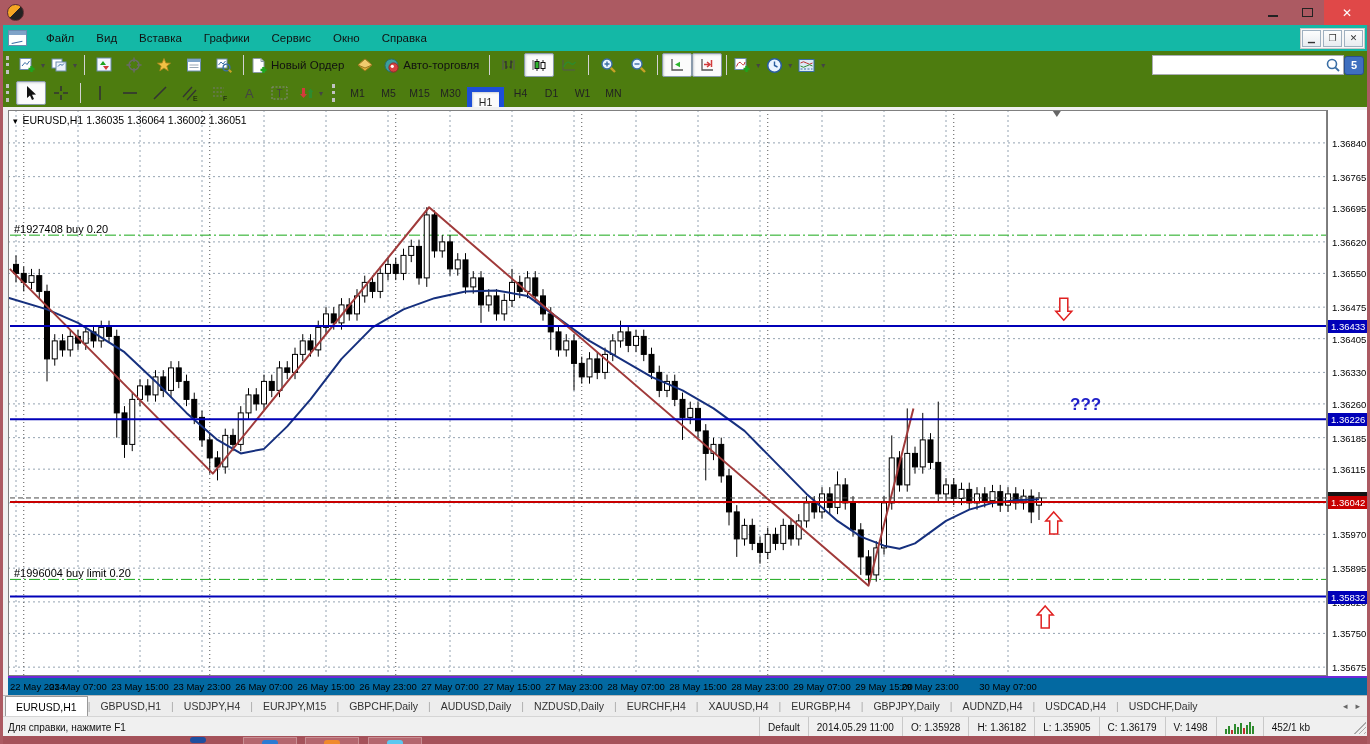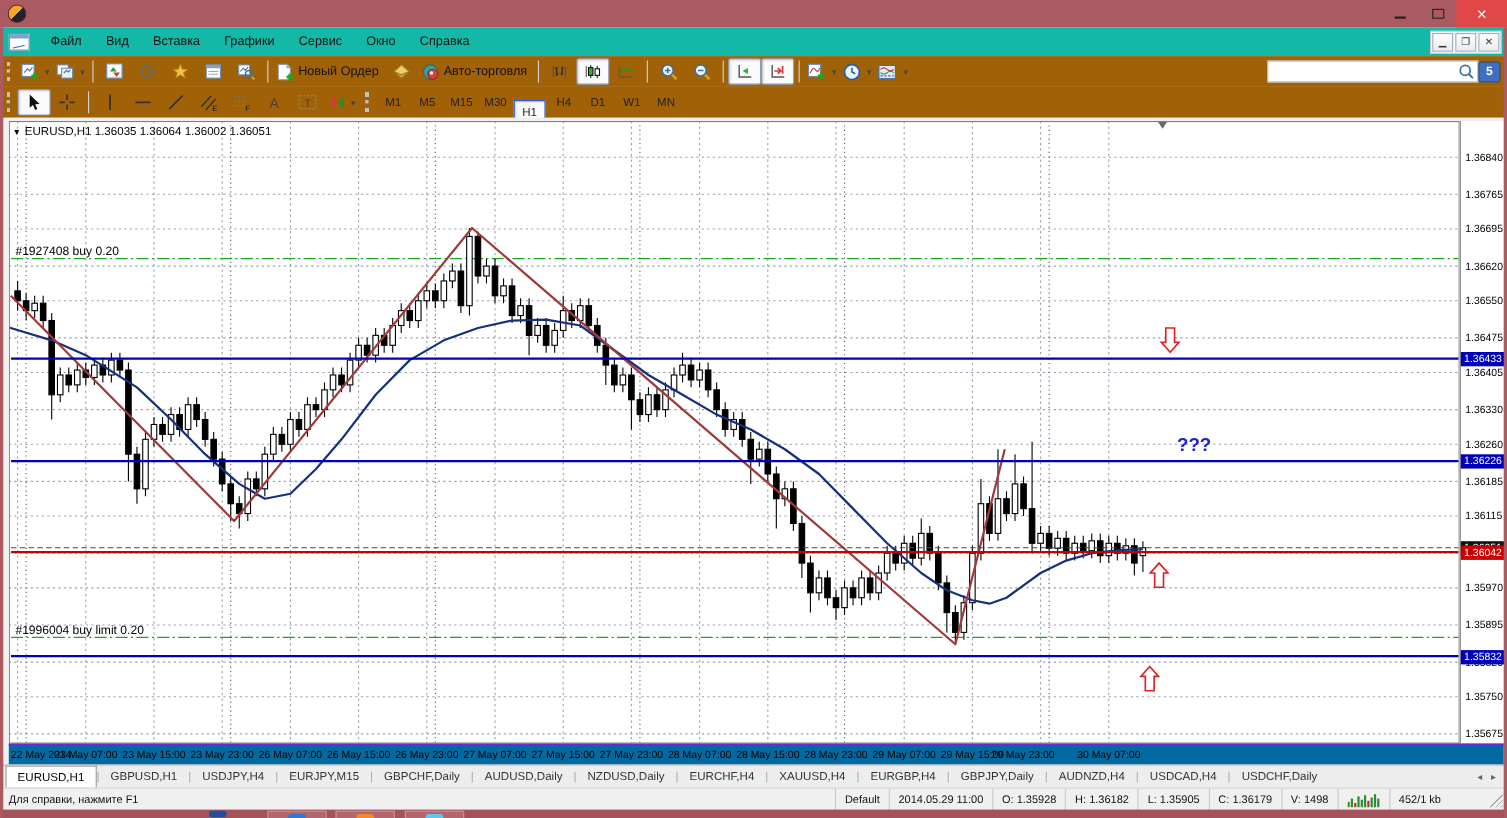--- a/index.html
+++ b/index.html
@@ -19,34 +19,34 @@
   .side-border.left{left:0;} .side-border.right{right:0;}
   
   .menubar{position:absolute;top:25px;left:0;width:1370px;height:26px;background:#14b8a6;border-bottom:1px solid #E2E2E2;display:flex;align-items:center;font-size:11.5px;color:#111;}
   .app-mini-icon{width:17px;height:14px;margin:0 8px 0 8px;border:1px solid #6C8CB0;background:#fff;position:relative;}
   .app-mini-icon::before{content:"";position:absolute;left:0;top:0;right:0;height:4px;background:#7FA3C8;}
   .app-mini-icon::after{content:"";position:absolute;left:2px;bottom:2px;width:11px;height:5px;border-bottom:1.5px solid #3A6EA5;transform:rotate(-12deg);}
   .menu-item{padding:4px 11px;cursor:default;}
   .mdi-controls{margin-left:auto;display:flex;gap:2px;margin-right:5px;border:1px solid #C9C9C9;background:#F7F7F7;padding:1px;}
   .mdi-btn{width:17px;height:15px;border:1px solid #9FB0C0;background:linear-gradient(#FDFDFD,#E8ECF0);display:flex;align-items:center;justify-content:center;font-size:9px;color:#333;}
   
-  .toolbar{position:absolute;left:0;width:1370px;height:28px;background:#a16207;border-bottom:1px solid #DADADA;display:flex;align-items:center;font-size:11.5px;color:#111;}
+  .toolbar{position:absolute;left:0;width:1370px;height:28px;background:#4d7c0f;border-bottom:1px solid #DADADA;display:flex;align-items:center;font-size:11.5px;color:#111;}
   .tb1{top:51px;} .tb2{top:79px;}
   .grip{width:3px;height:18px;border-left:3px dotted #C2C2C2;margin:0 4px 0 6px;}
   .sep{width:1px;height:20px;background:#D2D2D2;margin:0 4px;}
   .tbtn{height:22px;min-width:24px;padding:0 2px;display:flex;align-items:center;justify-content:center;border:1px solid transparent;border-radius:2px;gap:3px;}
   .tbtn.pressed{background:#FBFBFB;border:1px solid #8A9BAC;box-shadow:inset 1px 1px 2px rgba(70,90,110,.25);}
   .tbtn .lbl{padding-right:3px;}
   .dd::after{content:"▾";font-size:8px;color:#444;margin-left:2px;}
   .search-wrap{margin-left:auto;display:flex;align-items:center;margin-right:6px;gap:3px;}
   .search-input{width:168px;height:18px;border:1px solid #ABADB3;font-size:11px;padding:0 18px 0 4px;outline:none;}
   .search-mag{margin-left:-22px;z-index:2;}
   .bubble{width:18px;height:17px;background:#3F6FBF;border:1px solid #2A4E8F;border-radius:3px;color:#fff;font-size:11px;font-weight:bold;display:flex;align-items:center;justify-content:center;}
   .tf-btn{min-width:27px;height:20px;display:flex;align-items:center;justify-content:center;font-size:10.5px;color:#222;border:1px solid transparent;margin:0 1px;}
-  .tf-btn.pressed{background:#FBFBFB;border:1px solid #1d4ed8;box-shadow:inset 1px 1px 2px rgba(70,90,110,.25);margin-top:17px;}
+  .tf-btn.pressed{background:#FBFBFB;border:5px solid #1d4ed8;box-shadow:inset 1px 1px 2px rgba(70,90,110,.25);margin-top:17px;}
   
   .chart-wrap{position:absolute;top:107px;left:0;width:1370px;height:588px;background:#F0F0F0;}
   #chart-svg{position:absolute;left:8px;top:3px;background:#fff;}
   .price-axis{position:absolute;left:1327px;top:3px;width:40px;height:566px;background:#fff;border-left:1px solid #7A7A7A;font-size:9.5px;color:#000;}
   .ptick{position:absolute;left:4px;height:11px;line-height:11px;white-space:nowrap;}
   .pbadge{position:absolute;left:0;width:40px;height:13px;line-height:13px;color:#fff;padding-left:3px;box-sizing:border-box;white-space:nowrap;}
   .time-axis{position:absolute;left:8px;top:569px;width:1359px;height:19px;background:#0369a1;border-top:2px solid #6d28d9;font-size:9.5px;color:#000;}
   .ttick{position:absolute;top:3px;transform:translateX(-50%);white-space:nowrap;}
   .ttick.first{transform:none;}
   .chart-ohlc{position:absolute;left:13px;top:7px;font-size:10.5px;color:#000;white-space:nowrap;}

